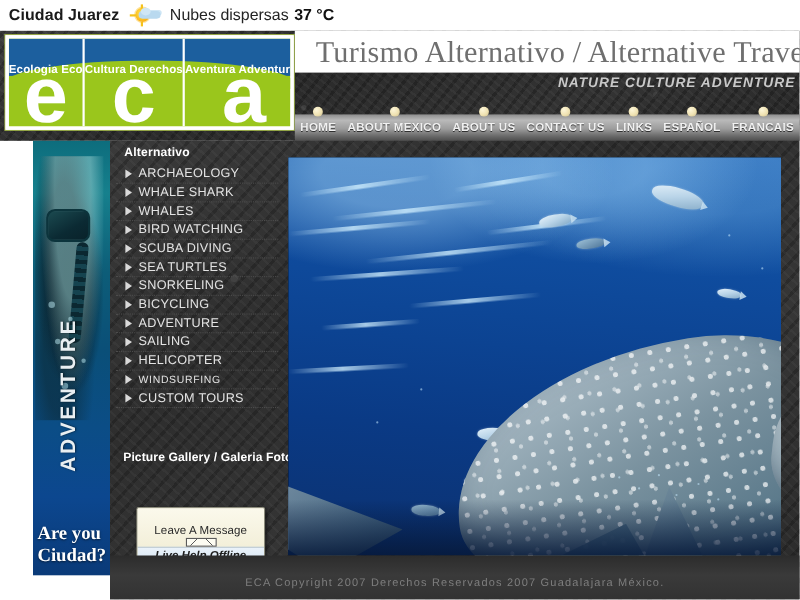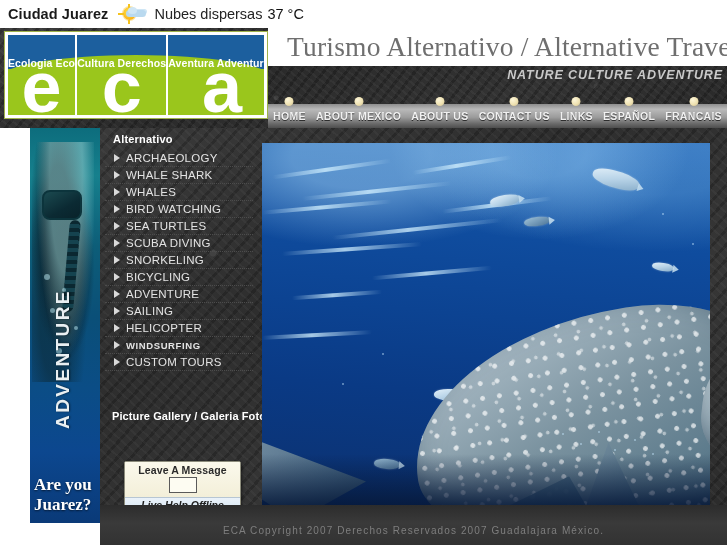--- a/index.html
+++ b/index.html
@@ -30,21 +30,21 @@
   .wcloud {
     position: absolute; left: 9px; top: 6px; width: 20px; height: 7px;
     background: #b9d9ef; border-radius: 6px;
     box-shadow: 2px -2px 0 -1px #cfe6f5;
   }
   .wcloud:after {
     content:""; position:absolute; left:2px; top:-3px; width:9px; height:7px;
     background:#cfe6f5; border-radius:50%;
   }
   .weather-desc { color: #242424; font-size: 14.5px; }
-  .weather-temp { font-weight: normal; color: #111; margin-left: 5px; font-size: 14.5px; }
+  .weather-temp { font-weight: bold; color: #111; margin-left: 5px; font-size: 14.5px; }
 
   
   .header-band {
     position: absolute; left: 0; top: 28px; width: 727px; height: 100px;
     background:
       radial-gradient(circle at 12% 22%, rgba(92,92,92,.45) 0 2px, transparent 3px),
       radial-gradient(circle at 38% 70%, rgba(88,88,88,.4) 0 2px, transparent 3px),
       radial-gradient(circle at 63% 30%, rgba(96,96,96,.35) 0 3px, transparent 4px),
       radial-gradient(circle at 82% 58%, rgba(80,80,80,.45) 0 2px, transparent 3px),
       radial-gradient(circle at 25% 88%, rgba(100,100,100,.3) 0 3px, transparent 4px),
@@ -220,42 +220,42 @@
   .menu-arrow {
     width: 0; height: 0;
     border-left: 6px solid #d9d9d9;
     border-top: 4.5px solid transparent;
     border-bottom: 4.5px solid transparent;
     margin-right: 6px; flex: 0 0 auto;
   }
   .menu-label {
     font-size: 11.5px; color: #e3e3e3; letter-spacing: .25px; white-space: nowrap;
   }
-  .menu-item.small .menu-label { font-size: 9.5px; font-weight: bold; letter-spacing: .6px; }
+  .menu-item.small .menu-label { font-size: 9.5px; font-weight: normal; letter-spacing: .6px; }
 
   .gallery-link {
     position: absolute; left: 112px; top: 410px;
     font-size: 11px; font-weight: bold; color: #ffffff; letter-spacing: .1px;
     white-space: nowrap; cursor: pointer;
   }
 
   
   .chat {
     position: absolute; left: 124px; top: 461px; width: 117px; height: 52px;
     background: #f8f5e3;
     border: 1px solid #8c8c7c;
     box-shadow: 1px 1px 3px rgba(0,0,0,.5);
     border-radius: 2px; overflow: hidden;
   }
   .chat-top {
     height: 35px; background: linear-gradient(180deg, #fbf9ec 0%, #f3efd9 100%);
     display: flex; flex-direction: column; align-items: center; justify-content: flex-start;
     padding-top: 2px;
   }
-  .chat-title { font-size: 10.5px; font-weight: bold; color: #2a2a2a; letter-spacing: .1px; }
+  .chat-title { font-size: 10.5px; font-weight: normal; color: #2a2a2a; letter-spacing: .1px; margin-top: 12px; }
   .chat-env {
     margin-top: 1px; width: 28px; height: 16px;
     border: 1.6px solid #5a5a5a; background: #fdfcf2; position: relative;
   }
   .chat-env:before {
     content:""; position:absolute; left:-1px; top:-1px; width:27px; height:14px;
     border-top: 1.6px solid #5a5a5a;
     clip-path: polygon(0 0, 100% 0, 50% 100%);
     background: linear-gradient(180deg, transparent 0, transparent 100%);
   }
@@ -448,21 +448,21 @@
     <div class="diver-bubbles">
       <span class="bub" style="left:8px;  top:6px;  width:6px; height:6px;"></span>
       <span class="bub" style="left:26px; top:20px; width:4px; height:4px;"></span>
       <span class="bub" style="left:14px; top:40px; width:5px; height:5px;"></span>
       <span class="bub" style="left:38px; top:58px; width:4px; height:4px;"></span>
       <span class="bub" style="left:20px; top:80px; width:6px; height:6px;"></span>
     </div>
     <div class="diver-vert">ADVENTURE</div>
     <div class="diver-ready">
       <div>Are you</div>
-      <div>Juarez?</div>
+      <div>Ciudad?</div>
     </div>
   </div>
 
   <div class="sidebar">
     <div class="sidebar-title">Alternativo</div>
 
     <div class="menu-item">
       <span class="menu-arrow"></span>
       <span class="menu-label">ARCHAEOLOGY</span>
     </div>
@@ -473,25 +473,25 @@
     <div class="menu-item">
       <span class="menu-arrow"></span>
       <span class="menu-label">WHALES</span>
     </div>
     <div class="menu-item">
       <span class="menu-arrow"></span>
       <span class="menu-label">BIRD WATCHING</span>
     </div>
     <div class="menu-item">
       <span class="menu-arrow"></span>
+      <span class="menu-label">SCUBA DIVING</span>
+    </div>
+    <div class="menu-item">
+      <span class="menu-arrow"></span>
       <span class="menu-label">SEA TURTLES</span>
-    </div>
-    <div class="menu-item">
-      <span class="menu-arrow"></span>
-      <span class="menu-label">SCUBA DIVING</span>
     </div>
     <div class="menu-item">
       <span class="menu-arrow"></span>
       <span class="menu-label">SNORKELING</span>
     </div>
     <div class="menu-item">
       <span class="menu-arrow"></span>
       <span class="menu-label">BICYCLING</span>
     </div>
     <div class="menu-item">

